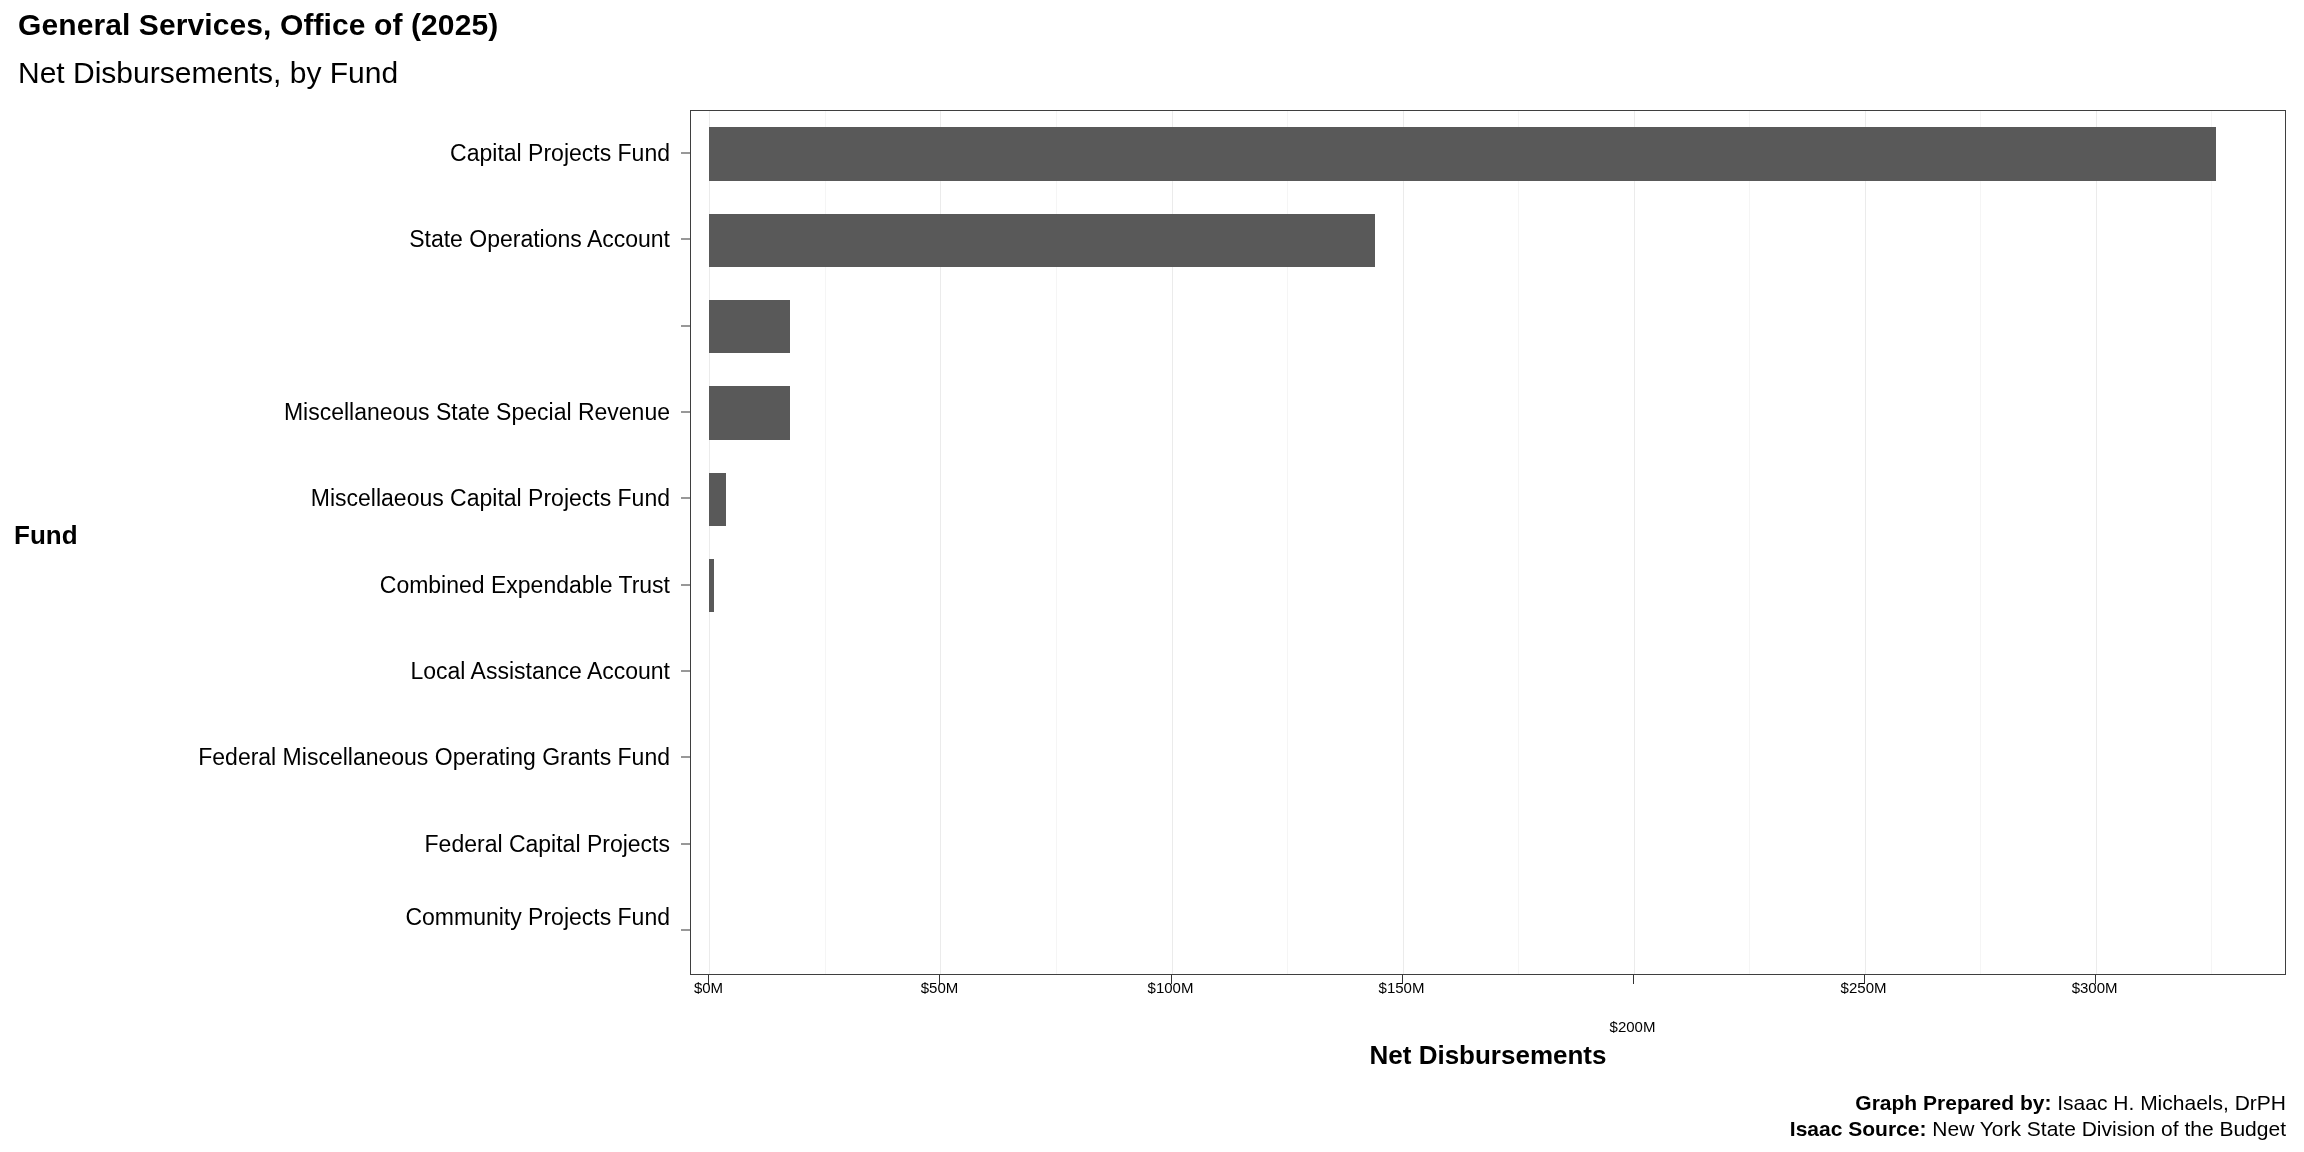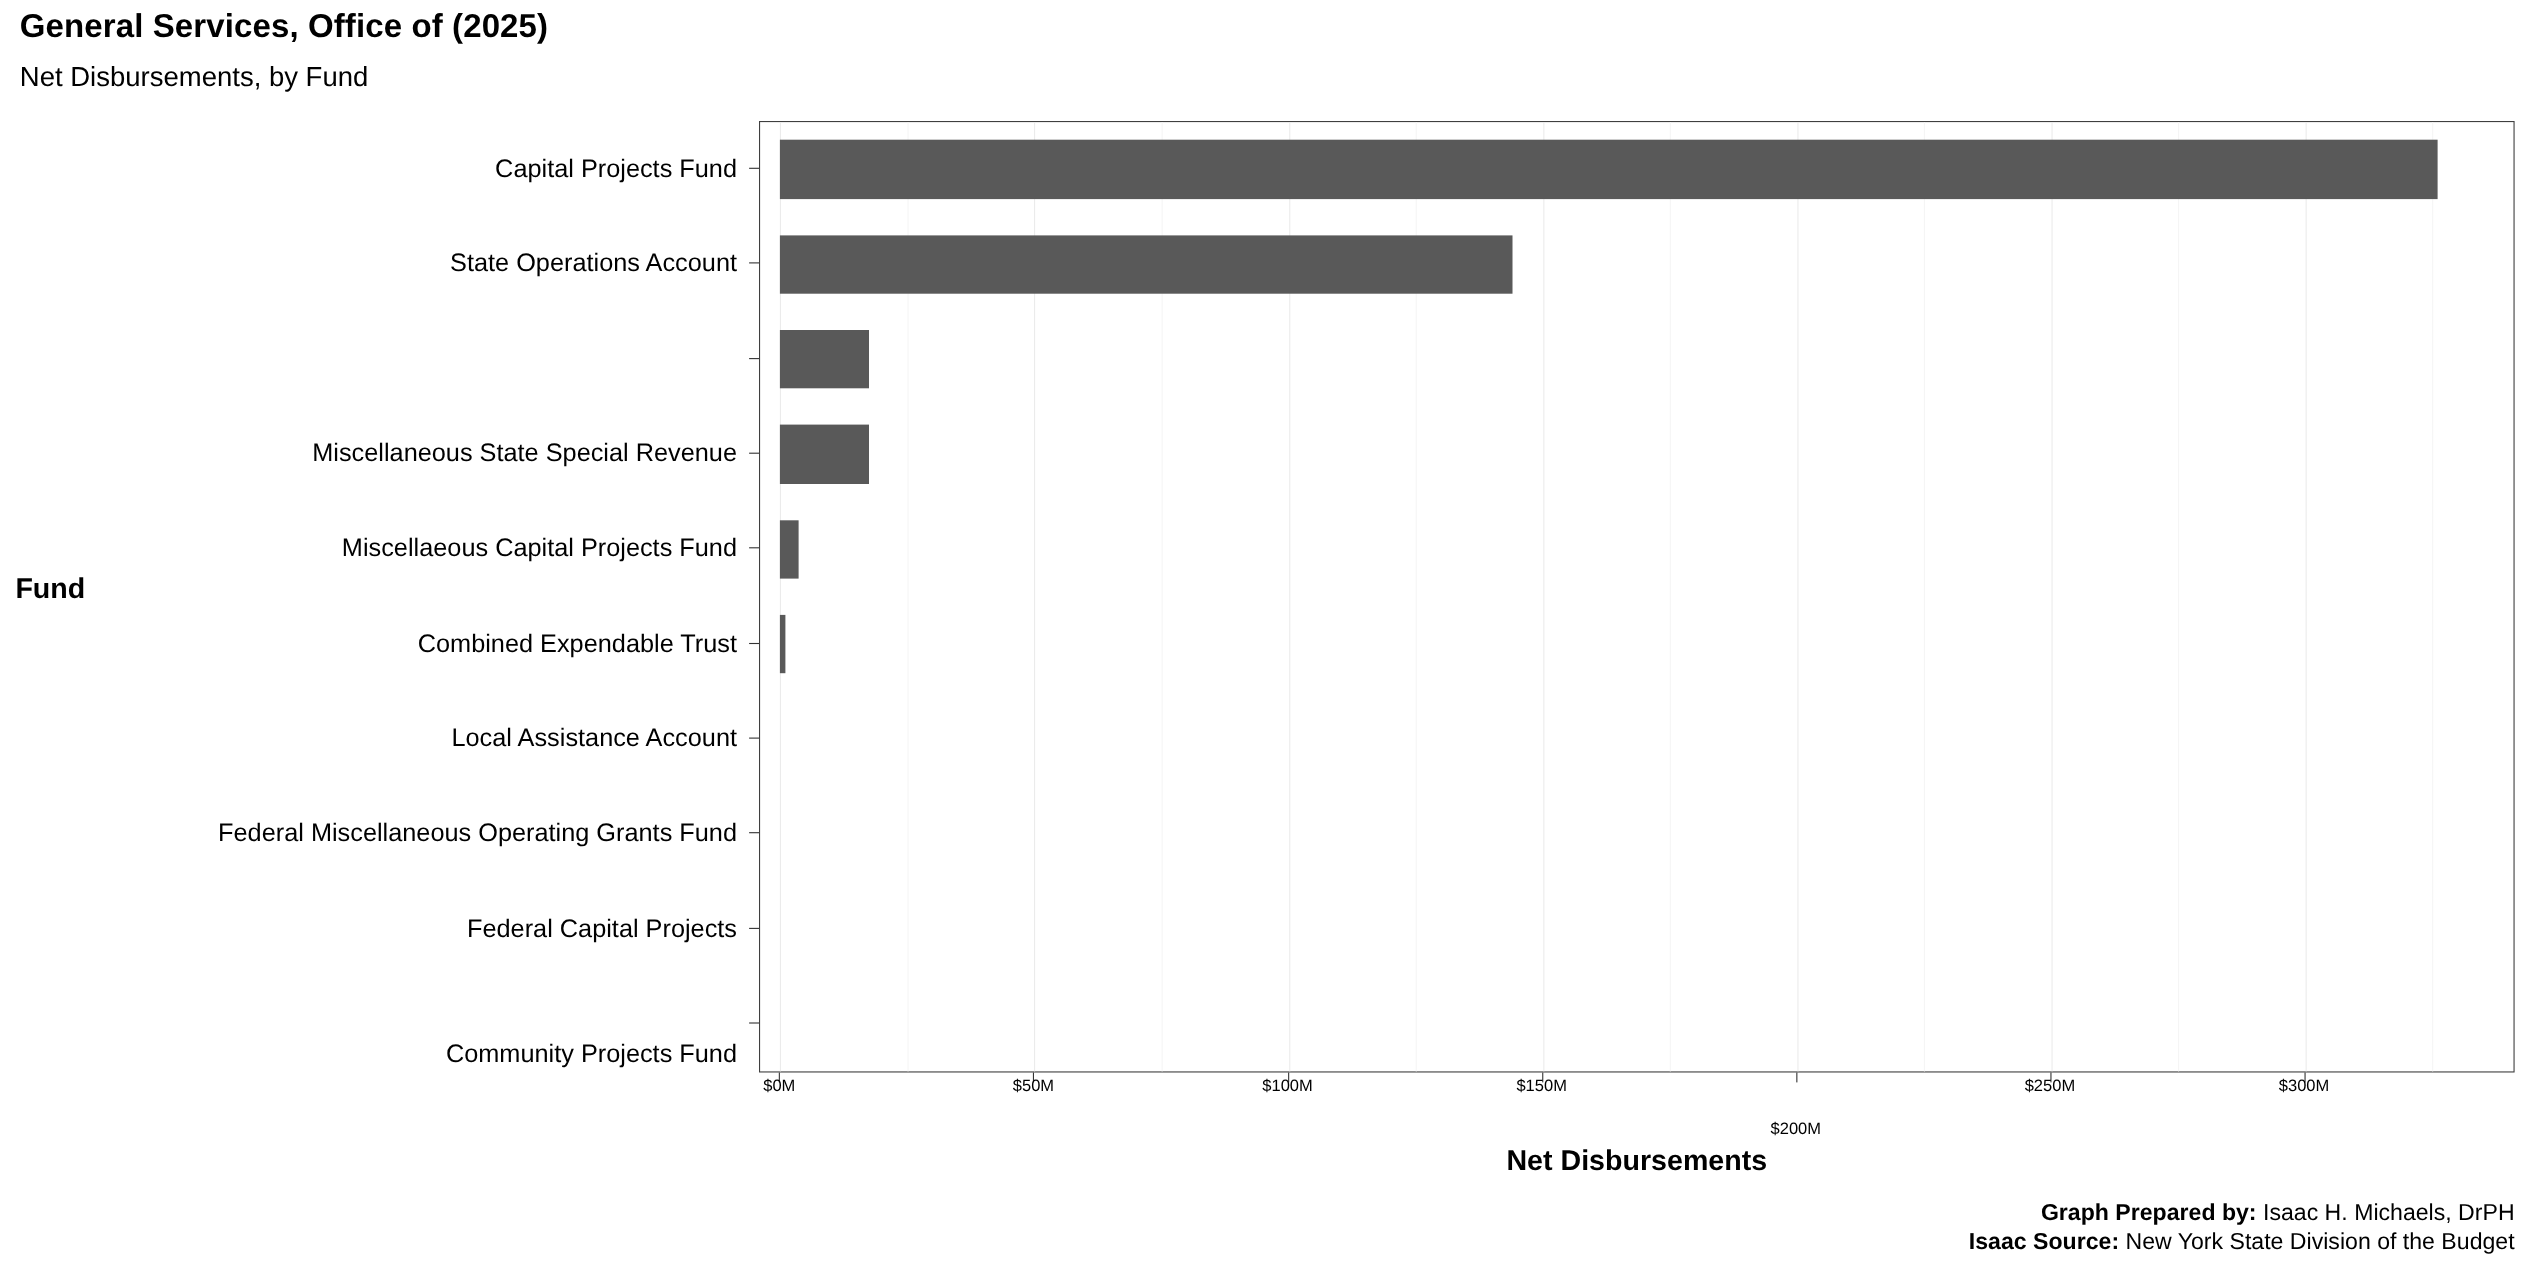--- a/index.html
+++ b/index.html
@@ -23,21 +23,21 @@
     top: 8px;
     font-size: 30px;
     font-weight: bold;
     letter-spacing: 0.1px;
     white-space: nowrap;
   }
   #chart-subtitle {
     position: absolute;
     left: 18px;
     top: 56px;
-    font-size: 25px;
+    font-size: 30px;
     font-weight: normal;
     white-space: nowrap;
   }
 
   
   #plot-area {
     position: absolute;
     left: 690px;
     top: 110px;
     width: 1596px;
@@ -166,21 +166,21 @@
     <div class="y-label" style="top: 388.35px;">Miscellaeous Capital Projects Fund</div>
     <div class="y-tick" style="top: 388.35px;"></div>
     <div class="y-label" style="top: 474.65px;">Combined Expendable Trust</div>
     <div class="y-tick" style="top: 474.65px;"></div>
     <div class="y-label" style="top: 560.95px;">Local Assistance Account</div>
     <div class="y-tick" style="top: 560.95px;"></div>
     <div class="y-label" style="top: 647.25px;">Federal Miscellaneous Operating Grants Fund</div>
     <div class="y-tick" style="top: 647.25px;"></div>
     <div class="y-label" style="top: 733.55px;">Federal Capital Projects</div>
     <div class="y-tick" style="top: 733.55px;"></div>
-    <div class="y-label" style="top: 848px; margin-left: 40px;">Community Projects Fund</div>
+    <div class="y-label" style="top: 807px; margin-left: 40px;">Community Projects Fund</div>
     <div class="y-tick" style="top: 819.85px;"></div>
   </div>
 
 <div id="plot-area">
   <div id="grid-layer">
       <div class="gridline-minor" style="left: 133.988px;"></div>
       <div class="gridline-minor" style="left: 365.003px;"></div>
       <div class="gridline-minor" style="left: 596.017px;"></div>
       <div class="gridline-minor" style="left: 827.032px;"></div>
       <div class="gridline-minor" style="left: 1058.05px;"></div>

